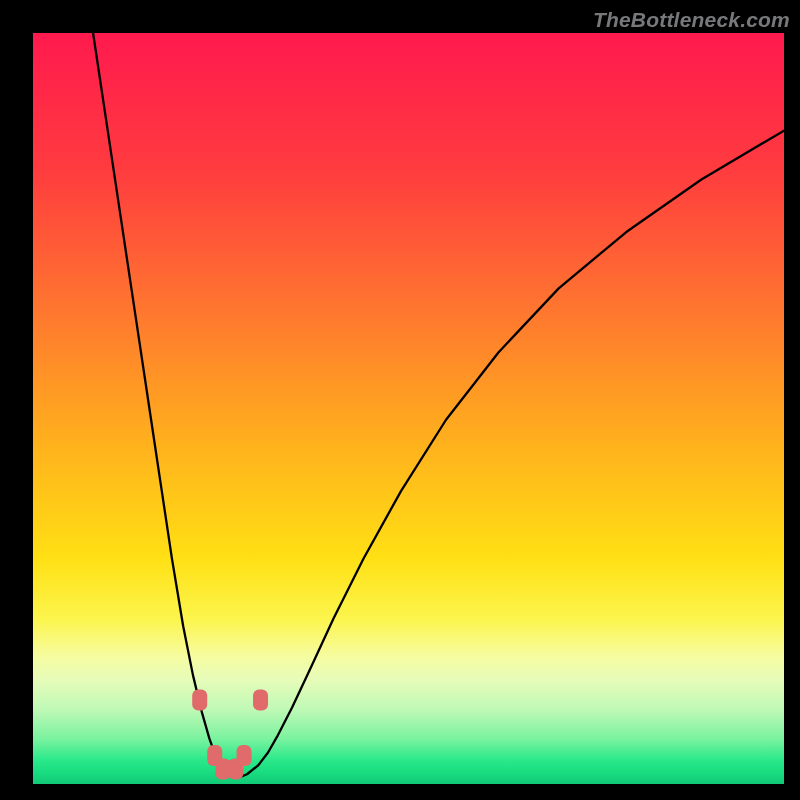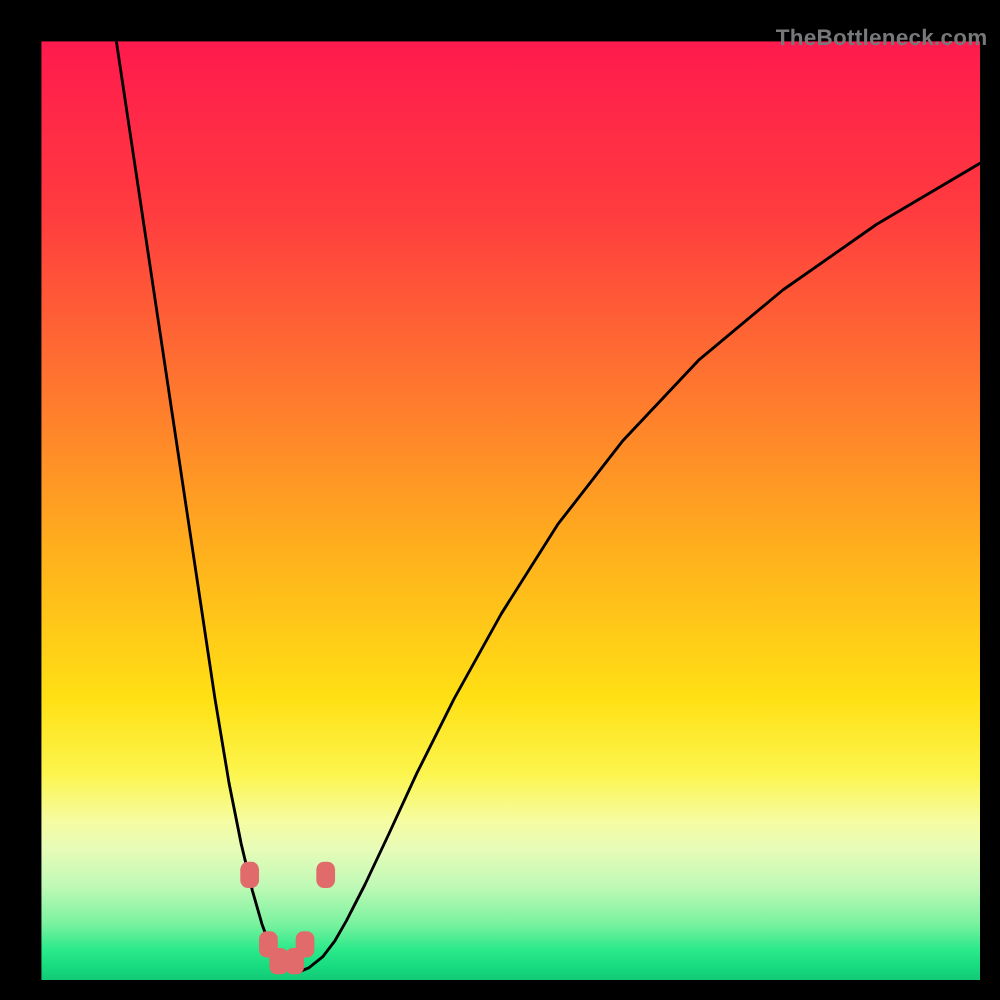--- a/index.html
+++ b/index.html
@@ -14,27 +14,28 @@
   .frame {
     position: absolute;
     left: 0;
     top: 0;
     width: 800px;
     height: 800px;
     background: #000;
   }
   .watermark {
     position: absolute;
-    top: 20px;
+    top: 8px;
     right: 10px;
-    font-size: 18px;
+    font-size: 21px;
     font-weight: 600;
     color: #77787a;
     letter-spacing: 0.2px;
     z-index: 10;
+    font-style: italic;
   }
   .plot-wrap {
     position: absolute;
     left: 33px;
     top: 33px;
     width: 751px;
     height: 751px;
   }
   svg {
     display: block;

